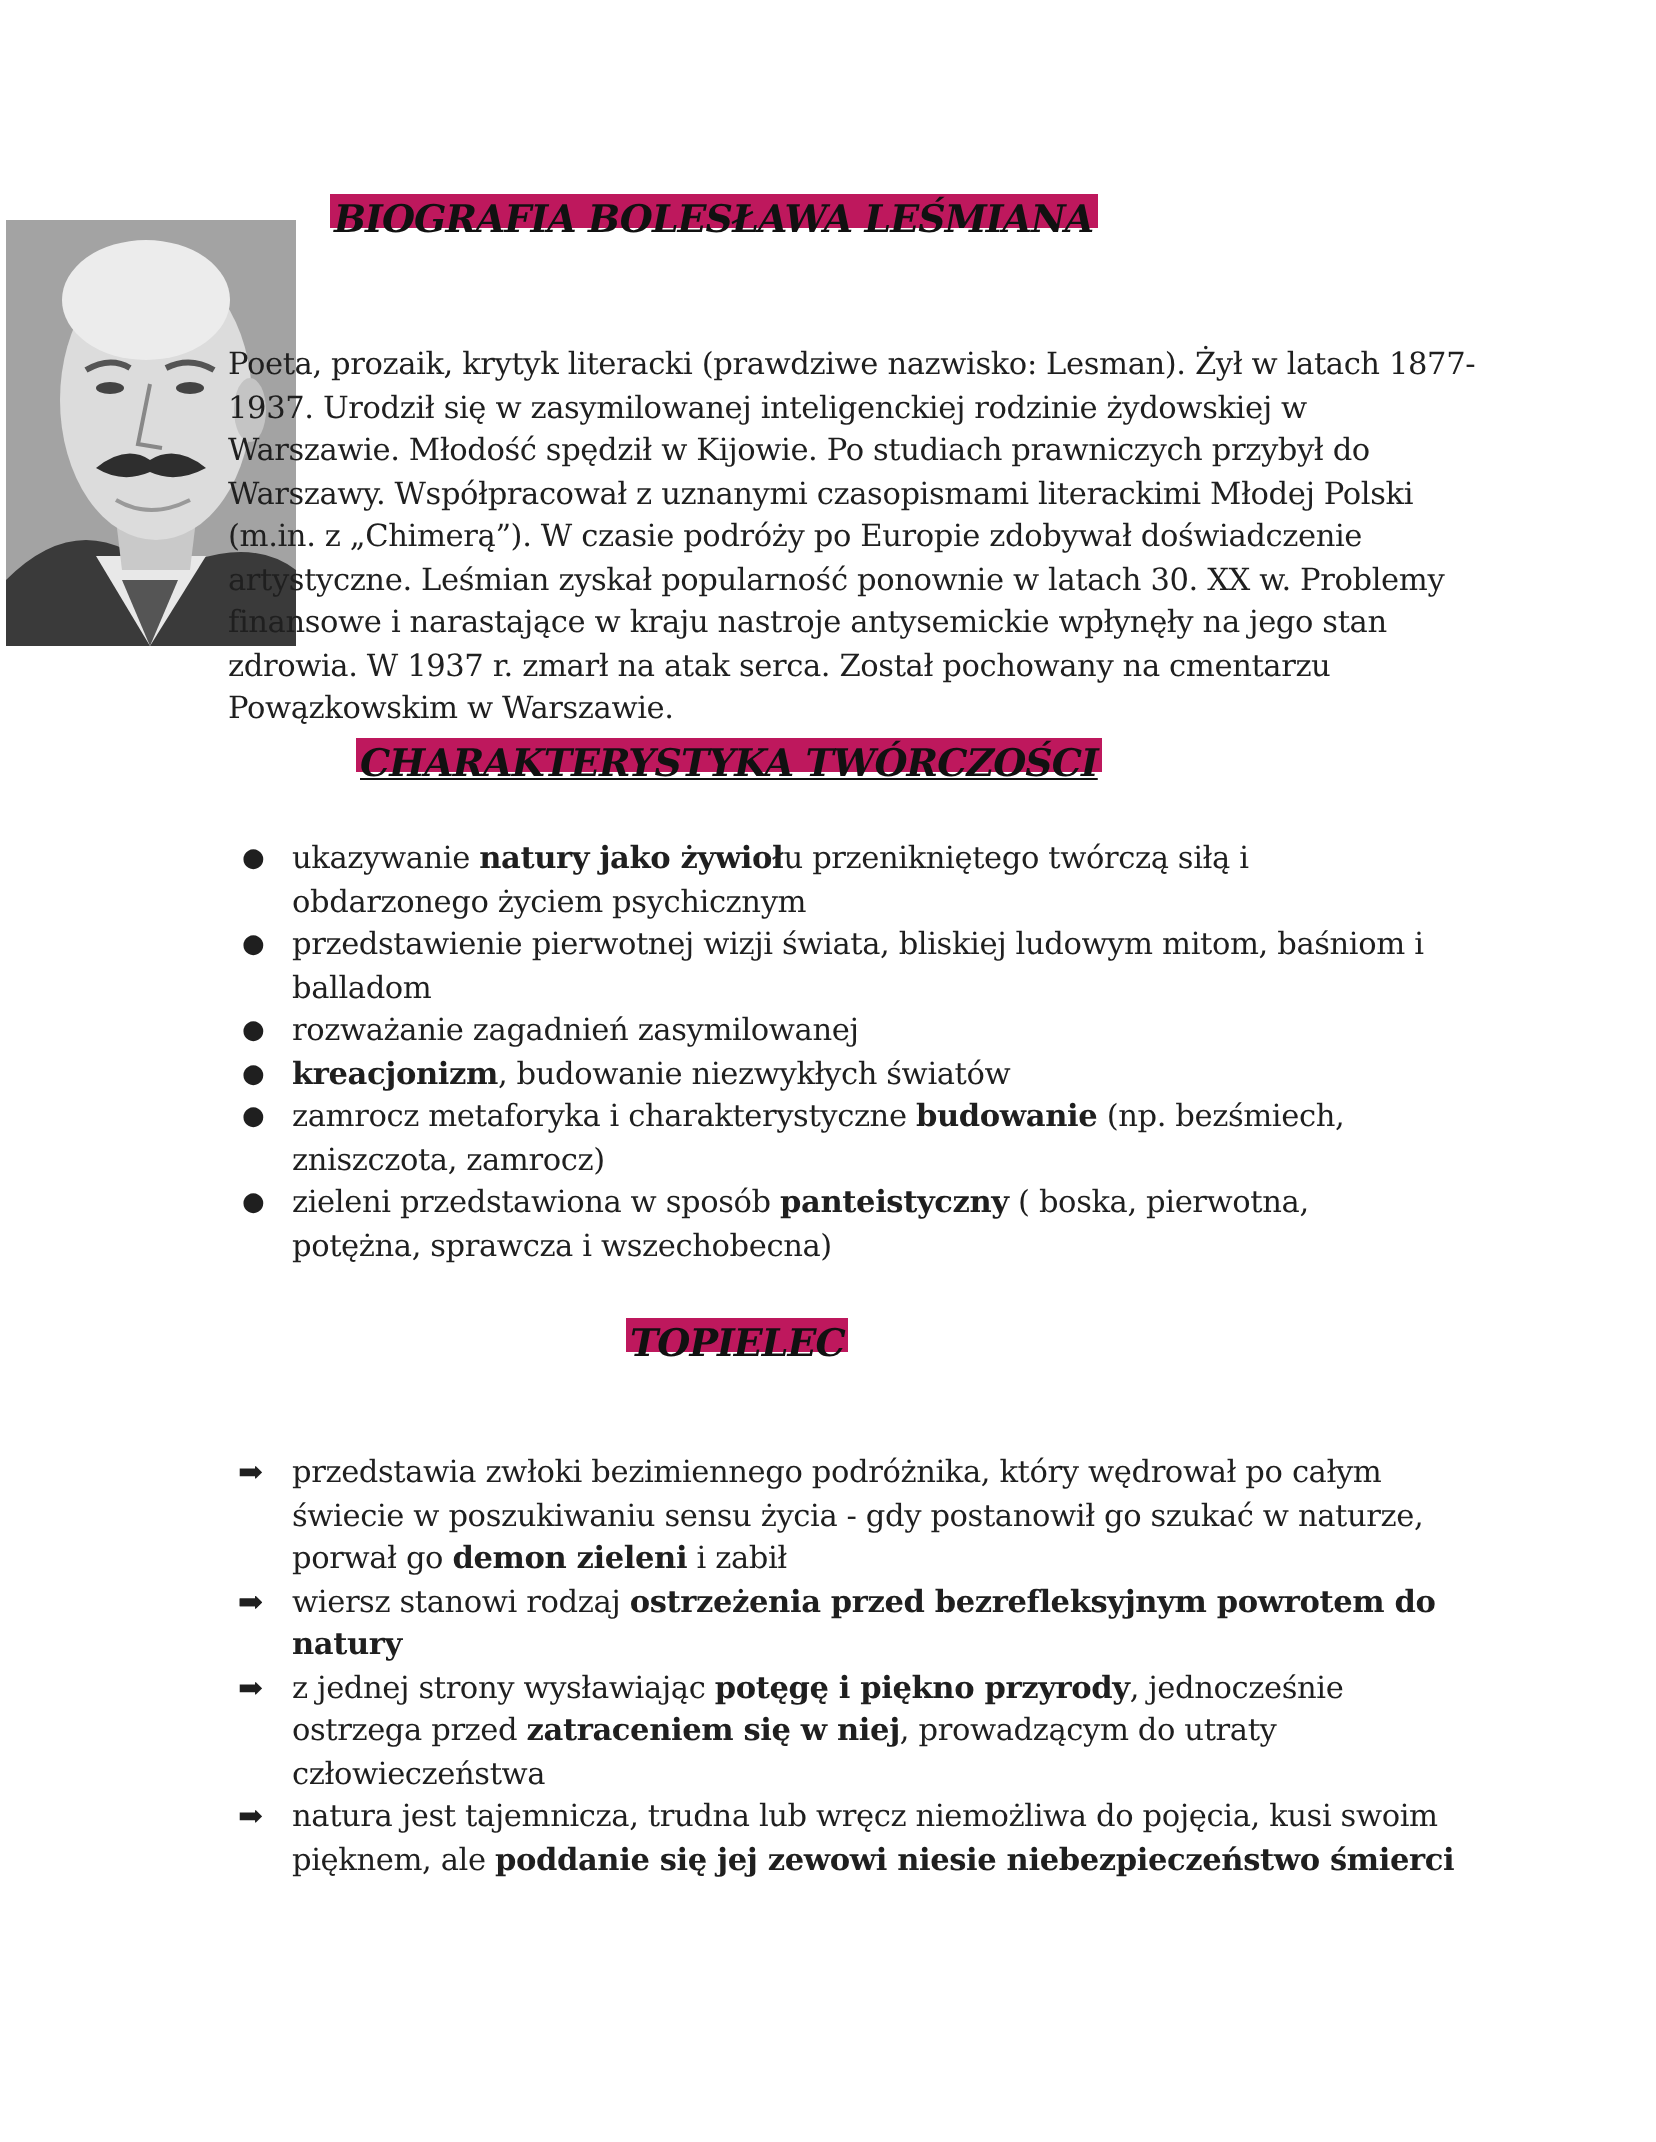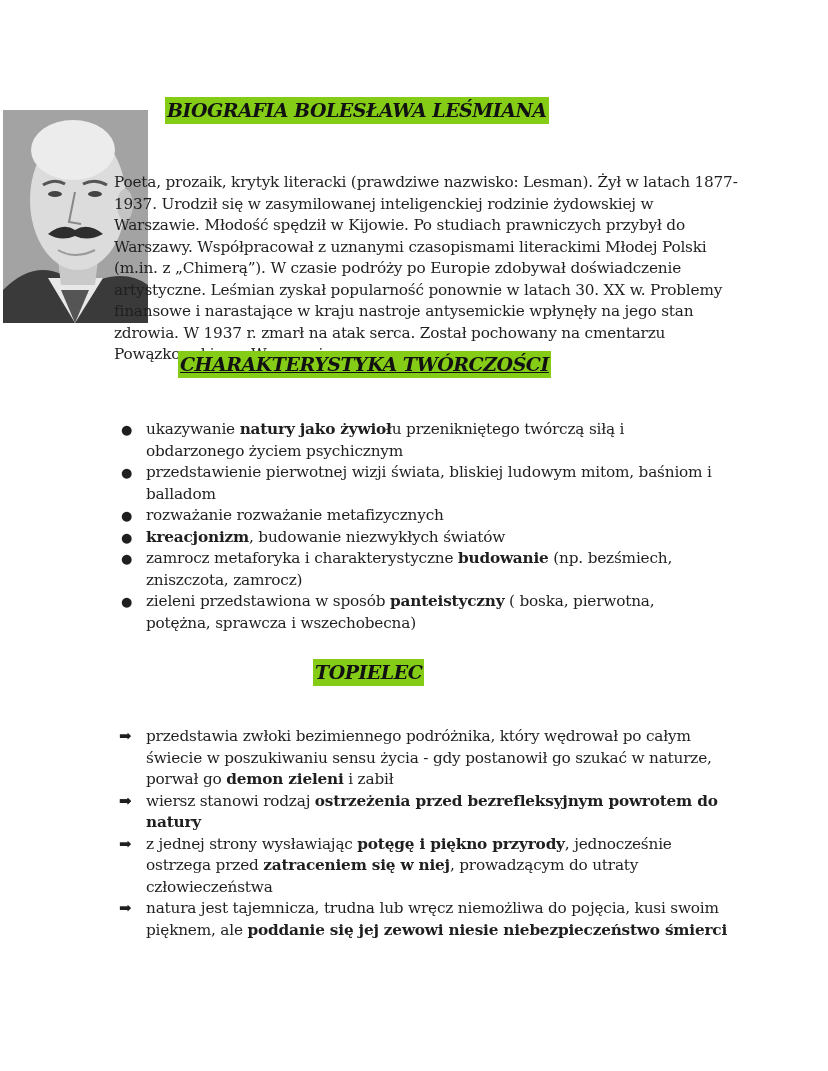--- a/index.html
+++ b/index.html
@@ -2,34 +2,34 @@
 <html><head>
 <meta charset="utf-8">
 <style>
   html, body { margin: 0; padding: 0; background: #ffffff; }
   body { width: 828px; height: 1071px; position: relative; overflow: hidden;
          font-family: "DejaVu Serif", "Liberation Serif", serif; color: #1a1a1a; }
   .page { position: absolute; inset: 0; }
 
   .heading {
     position: absolute;
-    background: #84cc16;
+    background: #be185d;
     font-family: "DejaVu Serif", serif;
     font-weight: bold;
     font-style: italic;
     color: #111;
     letter-spacing: -0.5px;
     padding: 0 2px;
     line-height: 26px;
-    height: 27px;
+    height: 17px;
     white-space: nowrap;
     font-size: 19px;
   }
   #h-bio { left: 165px; top: 97px; }
-  #h-char { left: 178px; top: 351px; text-decoration: underline; }
+  #h-char { left: 178px; top: 369px; text-decoration: underline; }
   #h-top { left: 313px; top: 659px; }
 
   .portrait {
     position: absolute; left: 3px; top: 110px; width: 145px; height: 213px;
     background: #9a9a9a; overflow: hidden;
   }
   .portrait svg { display: block; }
 
   .bio-text {
     position: absolute; left: 98px; top: 156px; width: 660px;
@@ -95,21 +95,21 @@
   <div class="heading" id="h-char">CHARAKTERYSTYKA TWÓRCZOŚCI</div>
 
   <ul class="list" id="char-list">
     <li>
       <span class="marker">●</span><span>ukazywanie </span><b>natury jako żywioł</b><span>u przenikniętego twórczą siłą i obdarzonego życiem psychicznym</span>
     </li>
     <li>
       <span class="marker">●</span><span>przedstawienie pierwotnej wizji świata, bliskiej ludowym mitom, baśniom i balladom</span>
     </li>
     <li>
-      <span class="marker">●</span><span>rozważanie rozważanie metafizycznych</span>
+      <span class="marker">●</span><span>rozważanie zagadnień zasymilowanej</span>
     </li>
     <li>
       <span class="marker">●</span><b>kreacjonizm</b><span>, budowanie niezwykłych światów</span>
     </li>
     <li>
       <span class="marker">●</span><span>zamrocz metaforyka i charakterystyczne </span><b>budowanie</b><span> (np. bezśmiech, zniszczota, zamrocz)</span>
     </li>
     <li>
       <span class="marker">●</span><span>zieleni przedstawiona w sposób </span><b>panteistyczny</b><span> ( boska, pierwotna, potężna, sprawcza i wszechobecna)</span>
     </li>

